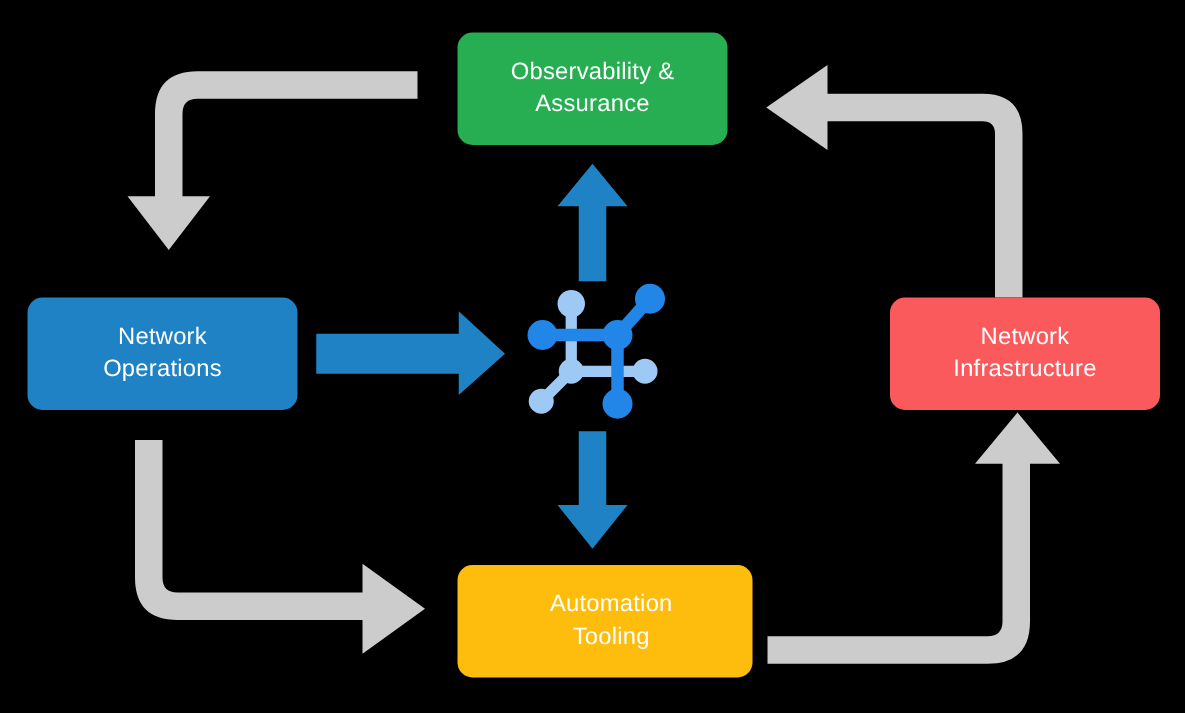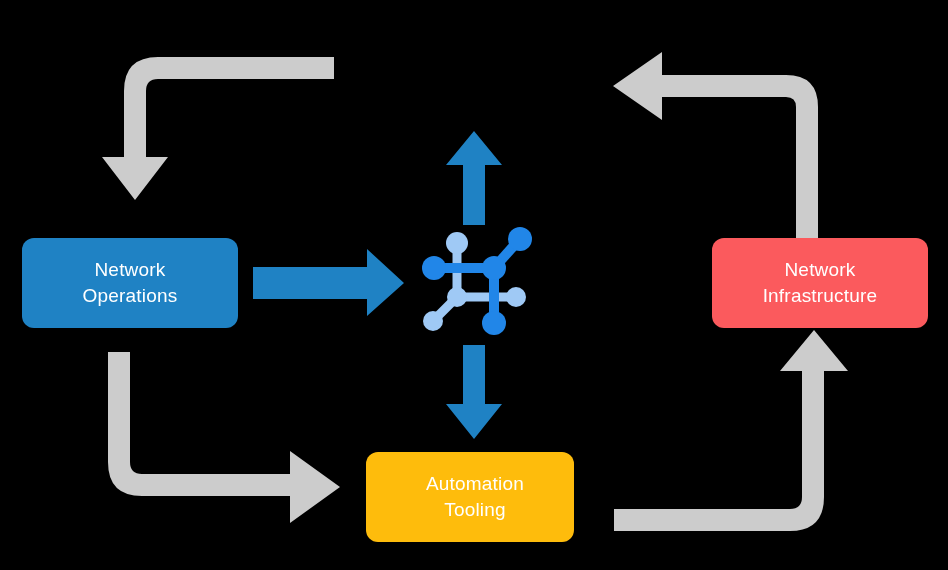--- a/index.html
+++ b/index.html
@@ -38,21 +38,21 @@
   }
   #box-operations {
     left: 22px; top: 238px; width: 216px; height: 90px;
     background: #1f82c4;
   }
   #box-infrastructure {
     left: 712px; top: 238px; width: 216px; height: 90px;
     background: #fb5a5d;
   }
   #box-automation {
-    left: 366px; top: 452px; width: 208px; height: 90px;
+    left: 366px; top: 452px; width: 236px; height: 90px;
     background: #febc0c;
     padding-left: 20px;
   }
 
   .svg-layer {
     position: absolute;
     left: 0; top: 0;
     width: 948px; height: 570px;
   }
   .svg-layer.behind { z-index: 1; }
@@ -165,20 +165,24 @@
     <path fill="#1f82c4" d="M 253 267
              L 367 267
              L 367 249
              L 404 283
              L 367 316
              L 367 299
              L 253 299
              Z"></path>
   </svg>
 
+  <div class="node-box boxes-layer" id="box-observability">
+    <span class="node-label">Observability &amp;
+Assurance</span>
+  </div>
 
   <div class="node-box boxes-layer" id="box-operations">
     <span class="node-label">Network
 Operations</span>
   </div>
 
   <div class="node-box boxes-layer" id="box-infrastructure">
     <span class="node-label">Network
 Infrastructure</span>
   </div>

